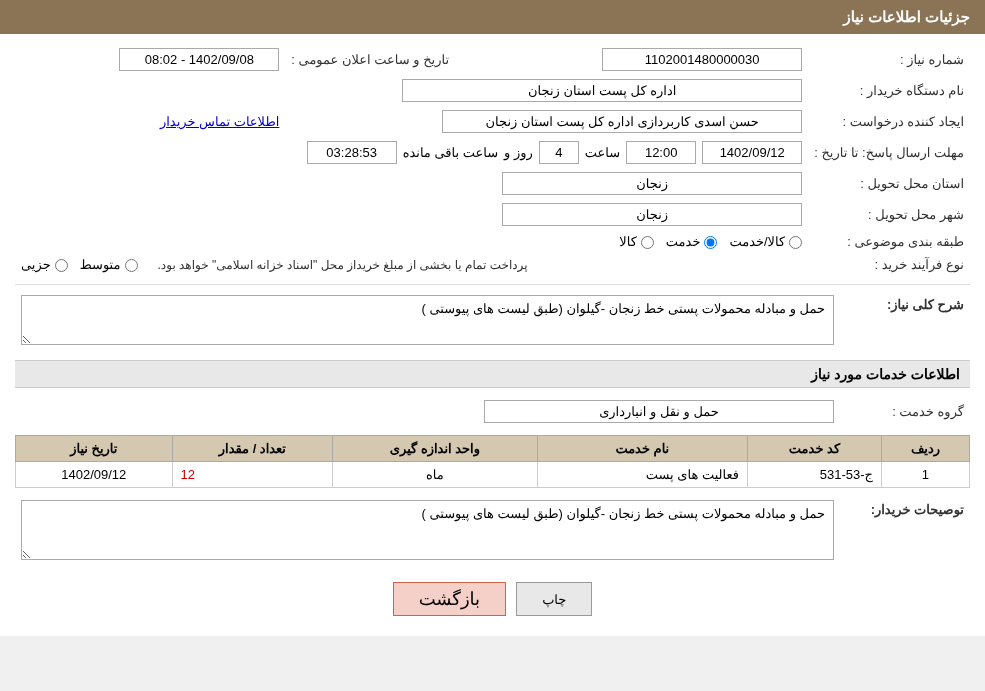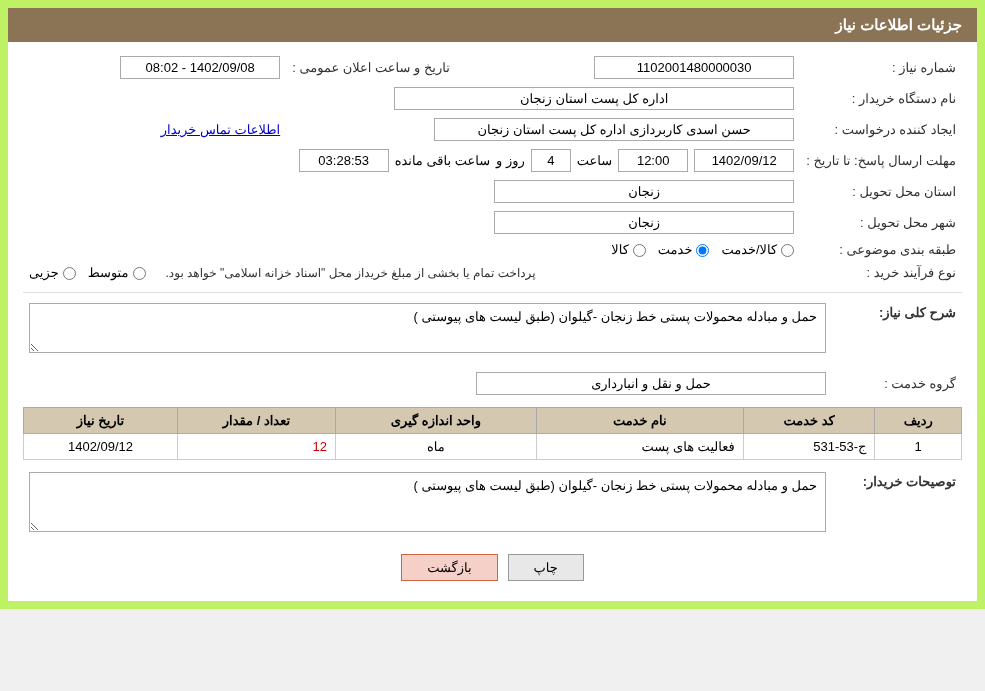--- a/index.html
+++ b/index.html
@@ -5,22 +5,22 @@
     * { box-sizing: border-box; margin: 0; padding: 0; }
     body {
       font-family: Tahoma, Arial, sans-serif;
       font-size: 13px;
       background: #f0f0f0;
       direction: rtl;
     }
     .page-wrapper {
       max-width: 985px;
       margin: 0 auto;
-      background: #bef264;
-      padding: 8px;
+      background: #14b8a6;
+      padding: 0;
     }
     .header-bar {
       background: #8B7355;
       color: #fff;
       text-align: right;
       padding: 8px 15px;
       font-size: 15px;
       font-weight: bold;
     }
     .content {
@@ -145,21 +145,21 @@
       border: 1px solid #999;
       padding: 5px 25px;
       font-size: 13px;
       cursor: pointer;
       font-family: Tahoma, Arial, sans-serif;
     }
     .btn-back {
       background: #f5d0c8;
       border: 1px solid #cc6644;
       padding: 5px 25px;
-      font-size: 13px;
+      font-size: 18px;
       cursor: pointer;
       font-family: Tahoma, Arial, sans-serif;
     }
     .notice-text {
       font-size: 12px;
       color: #333;
       text-align: center;
     }
   </style>
 </head>
@@ -281,20 +281,21 @@
       <tbody>
           <tr>
         <td class="label-cell" style="vertical-align:top; padding-top:6px; font-weight:bold;">شرح کلی نیاز:</td>
         <td>
           <textarea class="textarea-box" style="min-height: 50px;" readonly="">حمل و مبادله محمولات پستی خط زنجان -گیلوان (طبق لیست های پیوستی )</textarea>
         </td>
       </tr>
     </tbody>
       </table>
 
+    <div class="section-title">اطلاعات خدمات مورد نیاز</div>
 
     <table class="info-table">
       <tbody>
           <tr>
         <td class="label-cell">گروه خدمت :</td>
         <td>
           <span class="input-box" style="min-width:350px;">حمل و نقل و انبارداری</span>
         </td>
       </tr>
     </tbody>
@@ -310,21 +311,21 @@
           <th>تعداد / مقدار</th>
           <th>تاریخ نیاز</th>
         </tr>
       </thead>
       <tbody id="services-tbody">
       <tr>
             <td style="text-align: center;">1</td>
             <td style="text-align: right;">ج-53-531</td>
             <td style="text-align: right;">فعالیت های پست</td>
             <td style="text-align: center;">ماه</td>
-            <td class="red-text" style="text-align: right;">12</td>
+            <td class="red-text" style="text-align: left;">12</td>
             <td style="text-align: center;">1402/09/12</td>
           </tr>
         </tbody>
     </table>
 
     <table class="info-table">
       <tbody>
           <tr>
         <td class="label-cell" style="vertical-align:top; padding-top:6px; font-weight:bold;">توصیحات خریدار:</td>
         <td>

